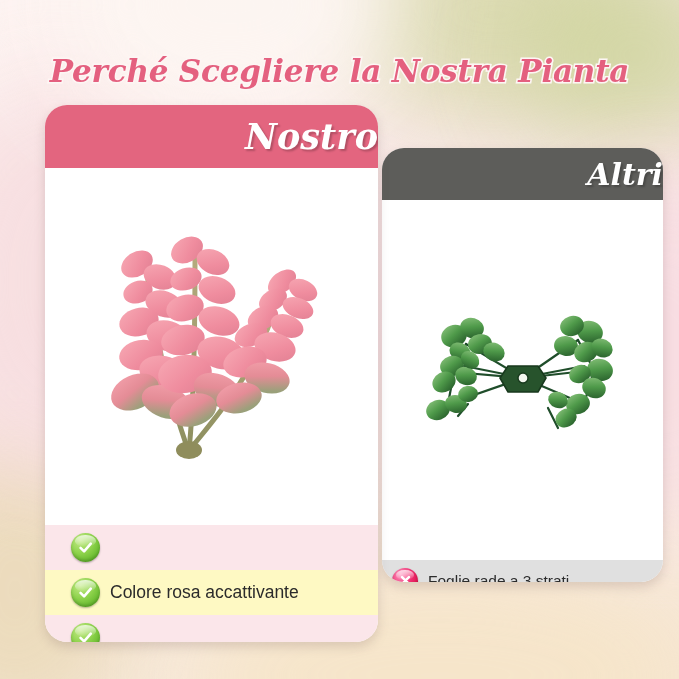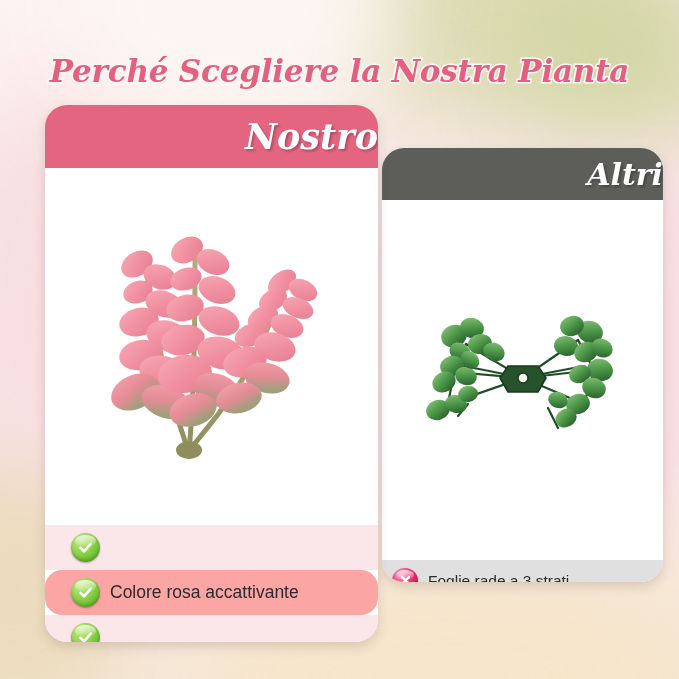--- a/index.html
+++ b/index.html
@@ -53,21 +53,21 @@
   #card-others .card-photo{top:52px;height:360px;}
 
   .feature-list{position:absolute;left:0;right:0;bottom:0;}
   #card-ours .feature-list{top:420px;}
   #card-others .feature-list{top:412px;}
 
   .feat{display:flex;align-items:center;gap:10px;padding:0 0 0 26px;}
   #card-ours .feat{height:45px;}
   #card-others .feat{height:41px;padding-left:10px;}
   #card-ours .feat.alt{background:#fbe6ea;}
-  #card-ours .feat.plain{background:#fca5a5;border-radius:17px;}
+  #card-ours .feat.plain{background:#fef9c3;}
   #card-others .feat.alt{background:#e0e0e0;}
   #card-others .feat.plain{background:#ffffff;}
 
   .feat-label{
     font-family:"Liberation Sans", sans-serif;
     color:#2b2b2b;font-weight:400;
   }
   #card-ours .feat-label{font-size:17.5px;}
   #card-others .feat-label{font-size:15.5px;}
 

